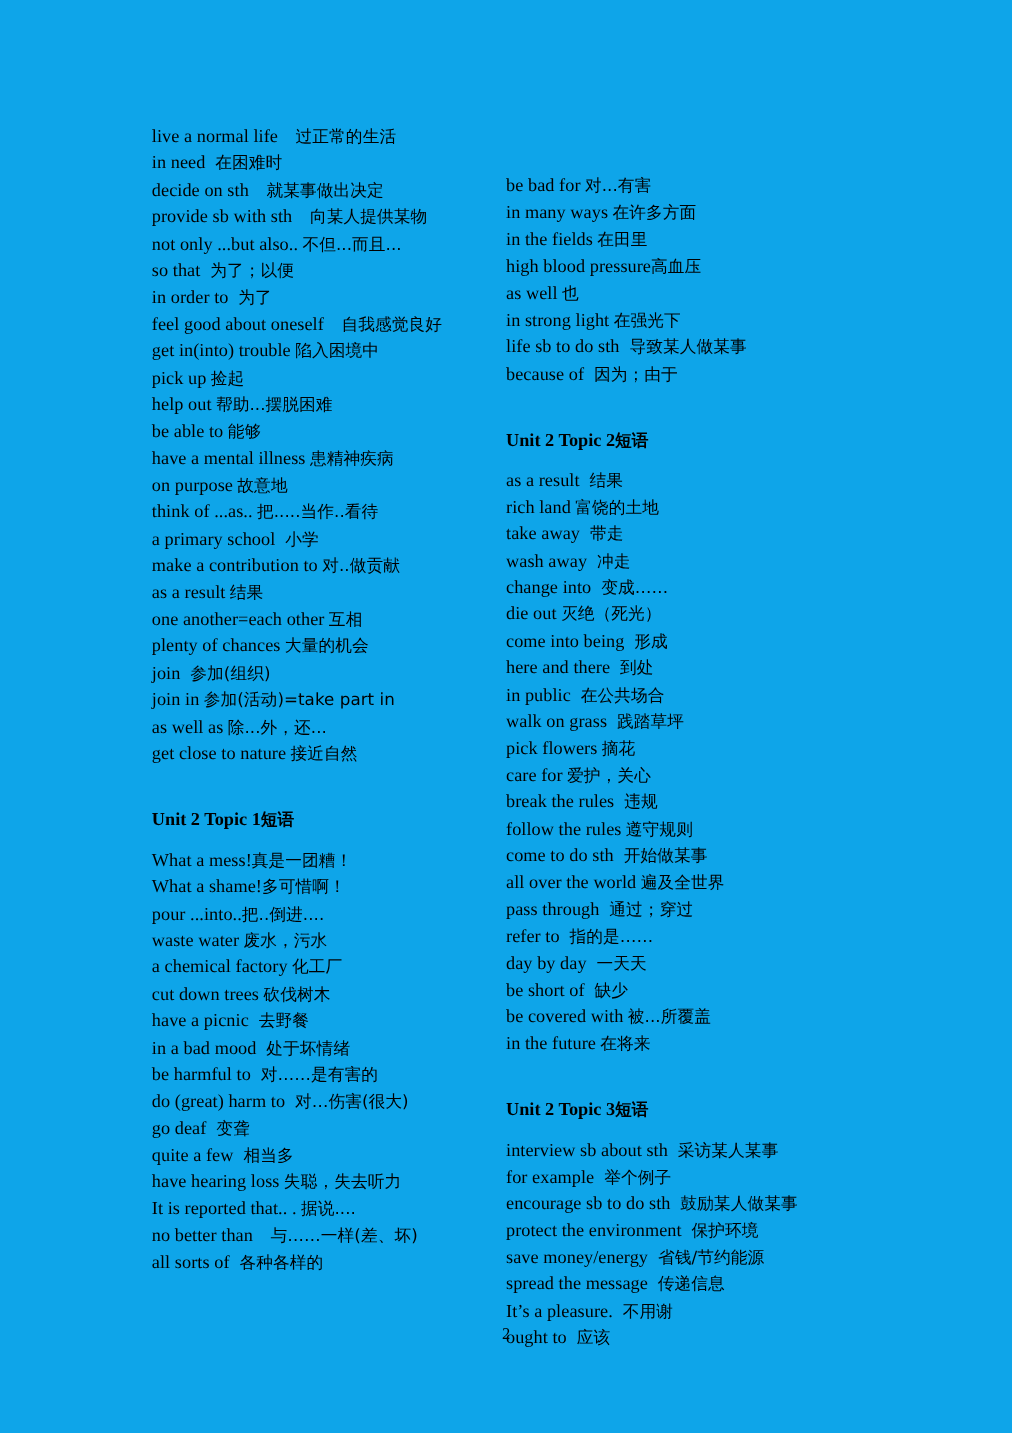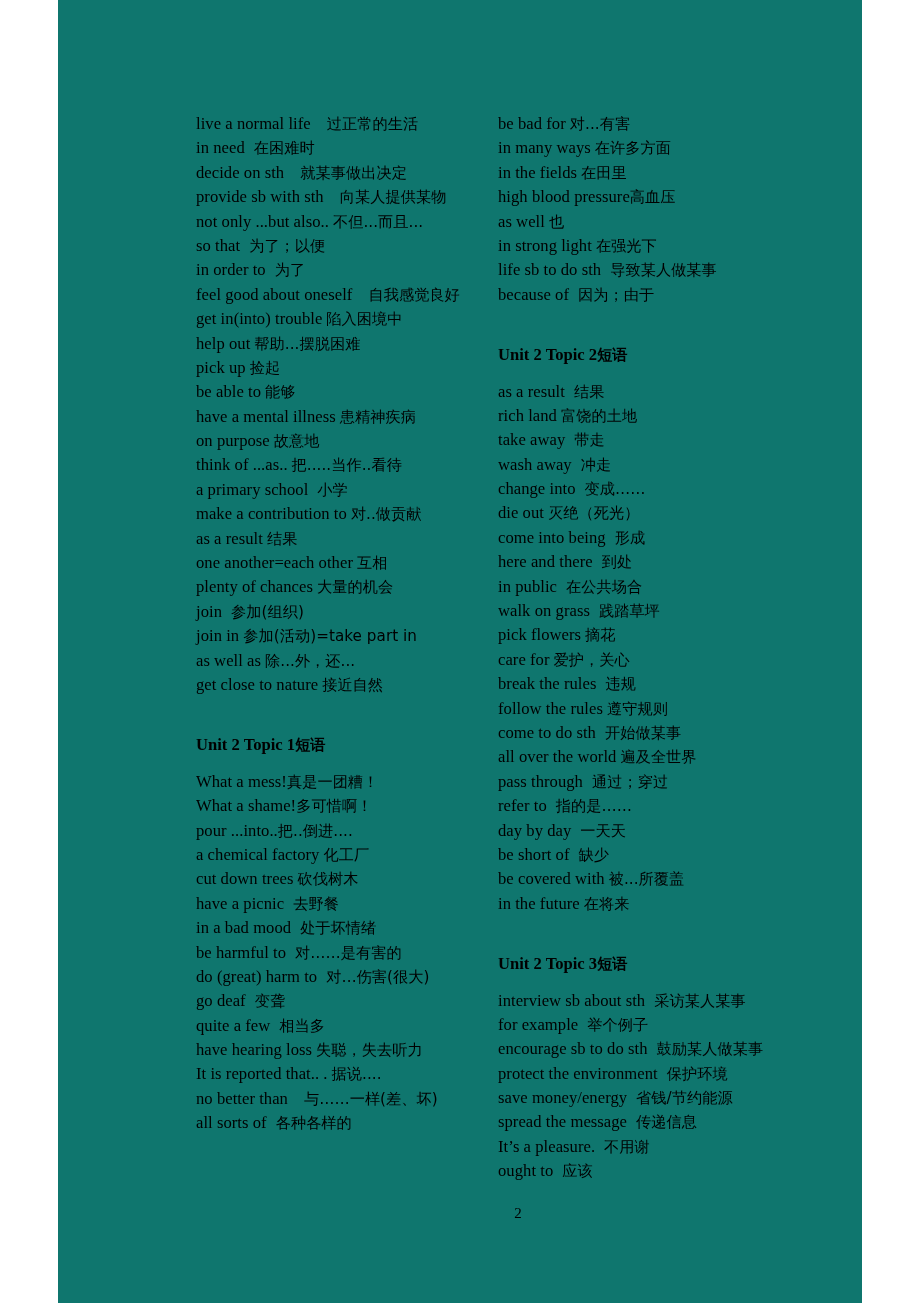--- a/index.html
+++ b/index.html
@@ -3,41 +3,41 @@
 <meta charset="utf-8">
 <title>Phrase List</title>
 <style>
   html, body {
     margin: 0;
     padding: 0;
     background: #ffffff;
   }
   .page {
     position: relative;
-    width: 804px;
+    width: 920px;
     height: 1303px;
-    background: #0f766e;
+    background: #0ea5e9;
     margin: 0 auto;
     overflow: hidden;
     font-family: "Liberation Serif", "DejaVu Serif", serif;
     color: #000000;
   }
   .columns {
     position: absolute;
     left: 0;
     top: 0;
     width: 920px;
     height: 1303px;
   }
   .col {
     position: absolute;
     top: 112px;
   }
   .col-left  { left: 138px; width: 296px; }
-  .col-right { left: 440px; width: 310px; }
+  .col-right { left: 460px; width: 310px; margin-top: 45px; }
 
   .entry {
     height: 24.4px;
     line-height: 24.4px;
     font-size: 16.6px;
     white-space: nowrap;
     letter-spacing: 0.05px;
   }
   .entry .en { }
   .entry .gap-s { display: inline-block; width: 4px; }
@@ -81,41 +81,42 @@
     <div class="col col-left" id="left-column">
         <div class="entry"><span class="en">live a normal life</span><span class="gap-l"></span><span class="zh">过正常的生活</span></div>
         <div class="entry"><span class="en">in need</span><span class="gap-m"></span><span class="zh">在困难时</span></div>
         <div class="entry"><span class="en">decide on sth</span><span class="gap-l"></span><span class="zh">就某事做出决定</span></div>
         <div class="entry"><span class="en">provide sb with sth</span><span class="gap-l"></span><span class="zh">向某人提供某物</span></div>
         <div class="entry"><span class="en">not only ...but also..</span><span class="gap-s"></span><span class="zh">不但...而且...</span></div>
         <div class="entry"><span class="en">so that</span><span class="gap-m"></span><span class="zh">为了；以便</span></div>
         <div class="entry"><span class="en">in order to</span><span class="gap-m"></span><span class="zh">为了</span></div>
         <div class="entry"><span class="en">feel good about oneself</span><span class="gap-l"></span><span class="zh">自我感觉良好</span></div>
         <div class="entry"><span class="en">get in(into) trouble</span><span class="gap-s"></span><span class="zh">陷入困境中</span></div>
+        <div class="entry"><span class="en">pick up</span><span class="gap-s"></span><span class="zh">捡起</span></div>
         <div class="entry"><span class="en">help out</span><span class="gap-s"></span><span class="zh">帮助...摆脱困难</span></div>
-        <div class="entry"><span class="en">pick up</span><span class="gap-s"></span><span class="zh">捡起</span></div>
         <div class="entry"><span class="en">be able to</span><span class="gap-s"></span><span class="zh">能够</span></div>
         <div class="entry"><span class="en">have a mental illness</span><span class="gap-s"></span><span class="zh">患精神疾病</span></div>
         <div class="entry"><span class="en">on purpose</span><span class="gap-s"></span><span class="zh">故意地</span></div>
         <div class="entry"><span class="en">think of ...as..</span><span class="gap-s"></span><span class="zh">把.....当作..看待</span></div>
         <div class="entry"><span class="en">a primary school</span><span class="gap-m"></span><span class="zh">小学</span></div>
         <div class="entry"><span class="en">make a contribution to</span><span class="gap-s"></span><span class="zh">对..做贡献</span></div>
         <div class="entry"><span class="en">as a result</span><span class="gap-s"></span><span class="zh">结果</span></div>
         <div class="entry"><span class="en">one another=each other</span><span class="gap-s"></span><span class="zh">互相</span></div>
         <div class="entry"><span class="en">plenty of chances</span><span class="gap-s"></span><span class="zh">大量的机会</span></div>
         <div class="entry"><span class="en">join</span><span class="gap-m"></span><span class="zh">参加(组织)</span></div>
         <div class="entry"><span class="en">join in</span><span class="gap-s"></span><span class="zh">参加(活动)=take part in</span></div>
         <div class="entry"><span class="en">as well as</span><span class="gap-s"></span><span class="zh">除...外，还...</span></div>
         <div class="entry"><span class="en">get close to nature</span><span class="gap-s"></span><span class="zh">接近自然</span></div>
         <div class="spacer-before"></div>
         <div class="heading"><span class="en">Unit 2 Topic 1</span><span class="gap-s"></span><span class="zh">短语</span></div>
         <div class="spacer-after"></div>
         <div class="entry"><span class="en">What a mess!</span><span class="zh">真是一团糟！</span></div>
         <div class="entry"><span class="en">What a shame!</span><span class="zh">多可惜啊！</span></div>
         <div class="entry"><span class="en">pour ...into..</span><span class="zh">把..倒进....</span></div>
+        <div class="entry"><span class="en">waste water</span><span class="gap-s"></span><span class="zh">废水，污水</span></div>
         <div class="entry"><span class="en">a chemical factory</span><span class="gap-s"></span><span class="zh">化工厂</span></div>
         <div class="entry"><span class="en">cut down trees</span><span class="gap-s"></span><span class="zh">砍伐树木</span></div>
         <div class="entry"><span class="en">have a picnic</span><span class="gap-m"></span><span class="zh">去野餐</span></div>
         <div class="entry"><span class="en">in a bad mood</span><span class="gap-m"></span><span class="zh">处于坏情绪</span></div>
         <div class="entry"><span class="en">be harmful to</span><span class="gap-m"></span><span class="zh">对……是有害的</span></div>
         <div class="entry"><span class="en">do (great) harm to</span><span class="gap-m"></span><span class="zh">对…伤害(很大)</span></div>
         <div class="entry"><span class="en">go deaf</span><span class="gap-m"></span><span class="zh">变聋</span></div>
         <div class="entry"><span class="en">quite a few</span><span class="gap-m"></span><span class="zh">相当多</span></div>
         <div class="entry"><span class="en">have hearing loss</span><span class="gap-s"></span><span class="zh">失聪，失去听力</span></div>
         <div class="entry"><span class="en">It is reported that.. .</span><span class="gap-s"></span><span class="zh">据说....</span></div>

